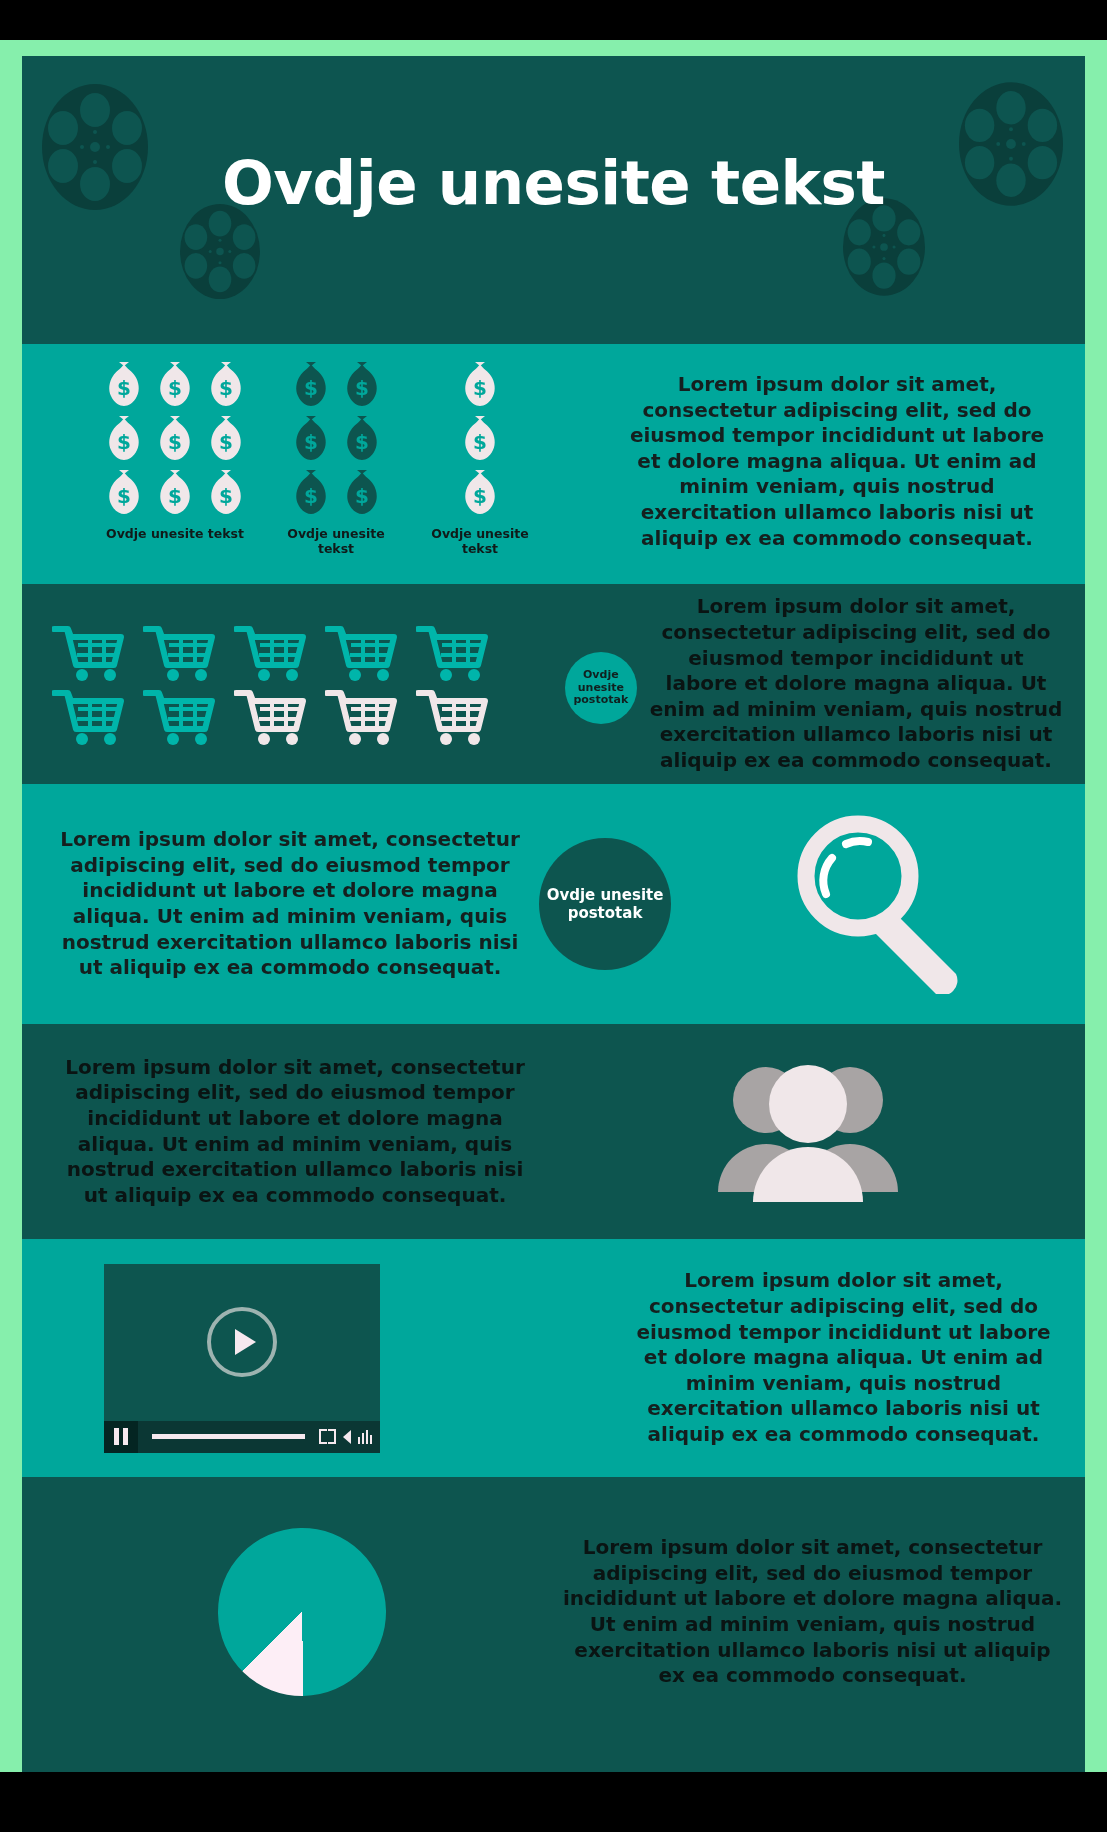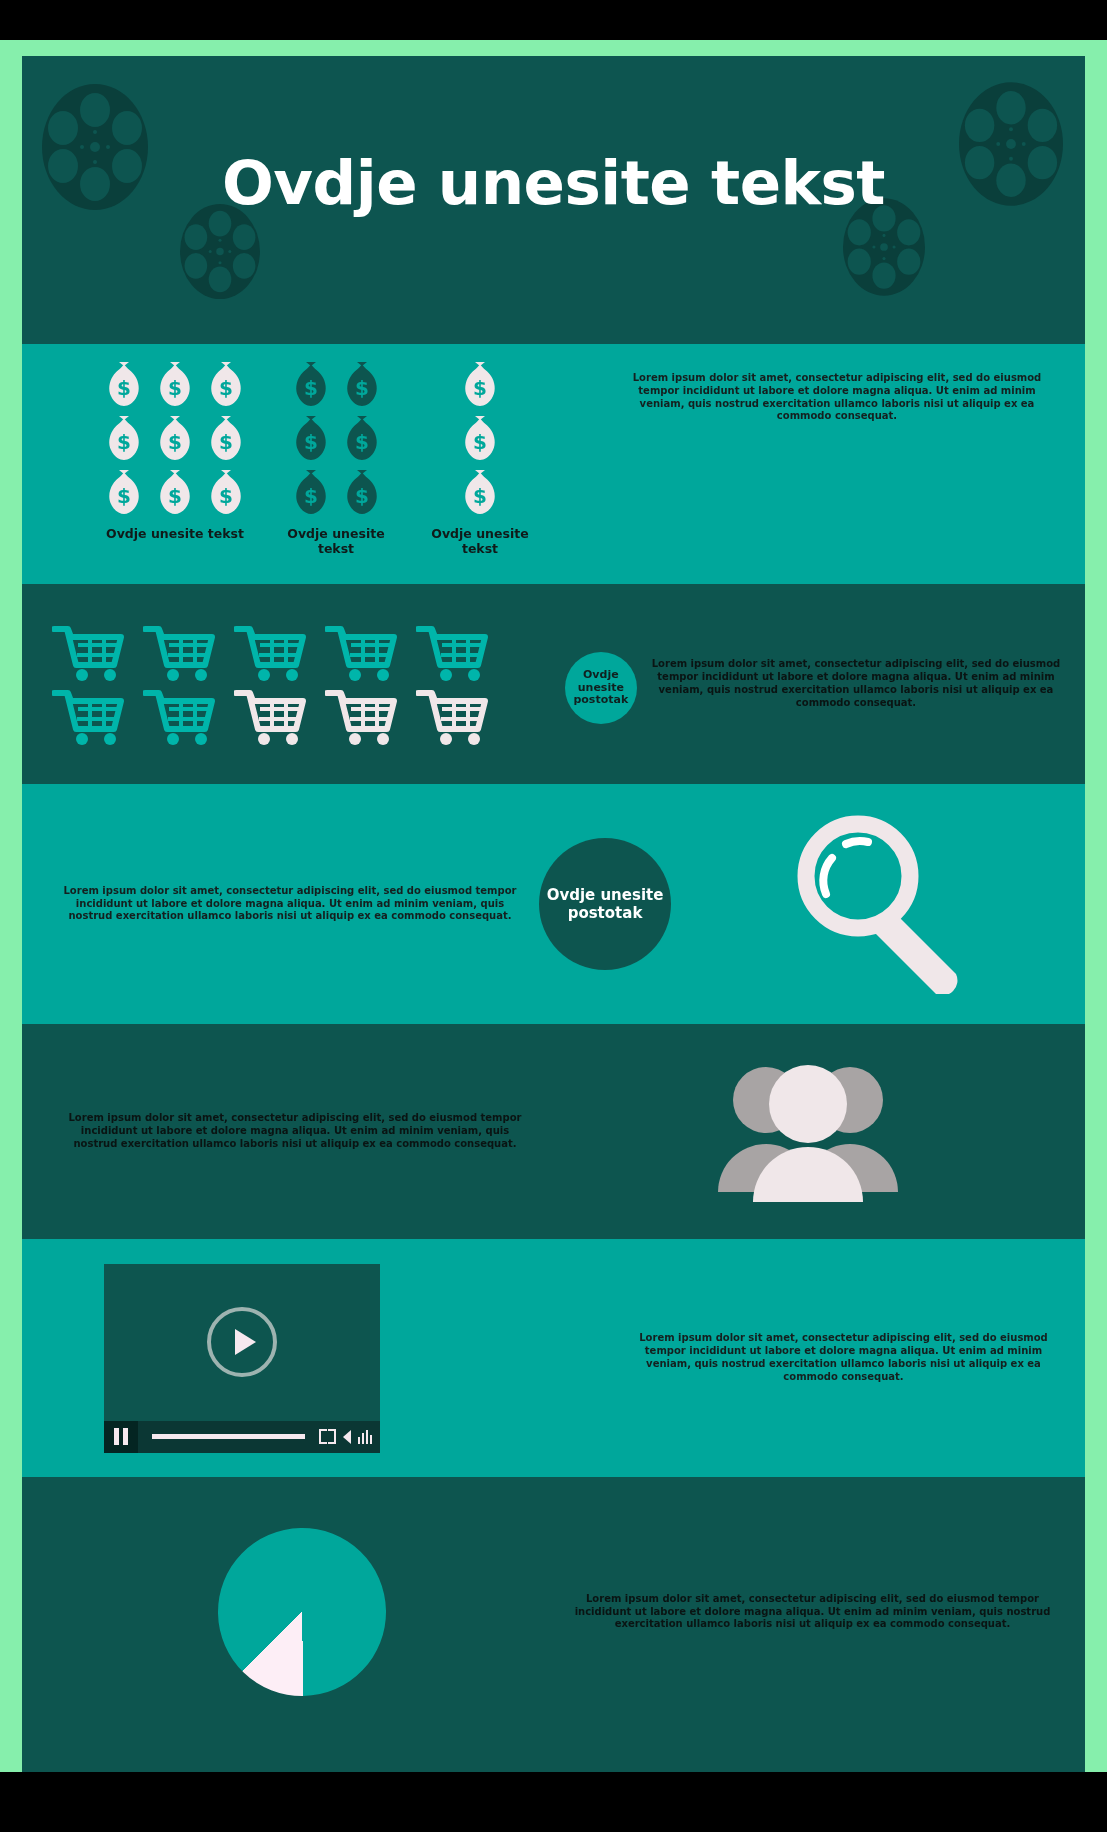--- a/index.html
+++ b/index.html
@@ -28,21 +28,21 @@
     padding:0 170px;
   }
 
   
   .band{position:relative;overflow:hidden;}
   .band-light{background:#00a79b;}
   .band-dark{background:#0d554f;}
 
   .para{
     font-family:"DejaVu Sans",sans-serif;
-    font-weight:bold;font-size:10px;line-height:1.28;
+    font-weight:bold;font-size:20px;line-height:1.28;
     text-align:center;color:#14201f;
   }
   .para-dark-bg{color:#0a1413;}
 
   
   .band-money{height:240px;display:flex;align-items:flex-start;}
   .money-left{width:590px;padding-top:18px;}
   .money-groups{display:flex;align-items:flex-start;padding-left:78px;}
   .mgroup{}
   .mgrid{display:flex;flex-direction:column;gap:10px;}

